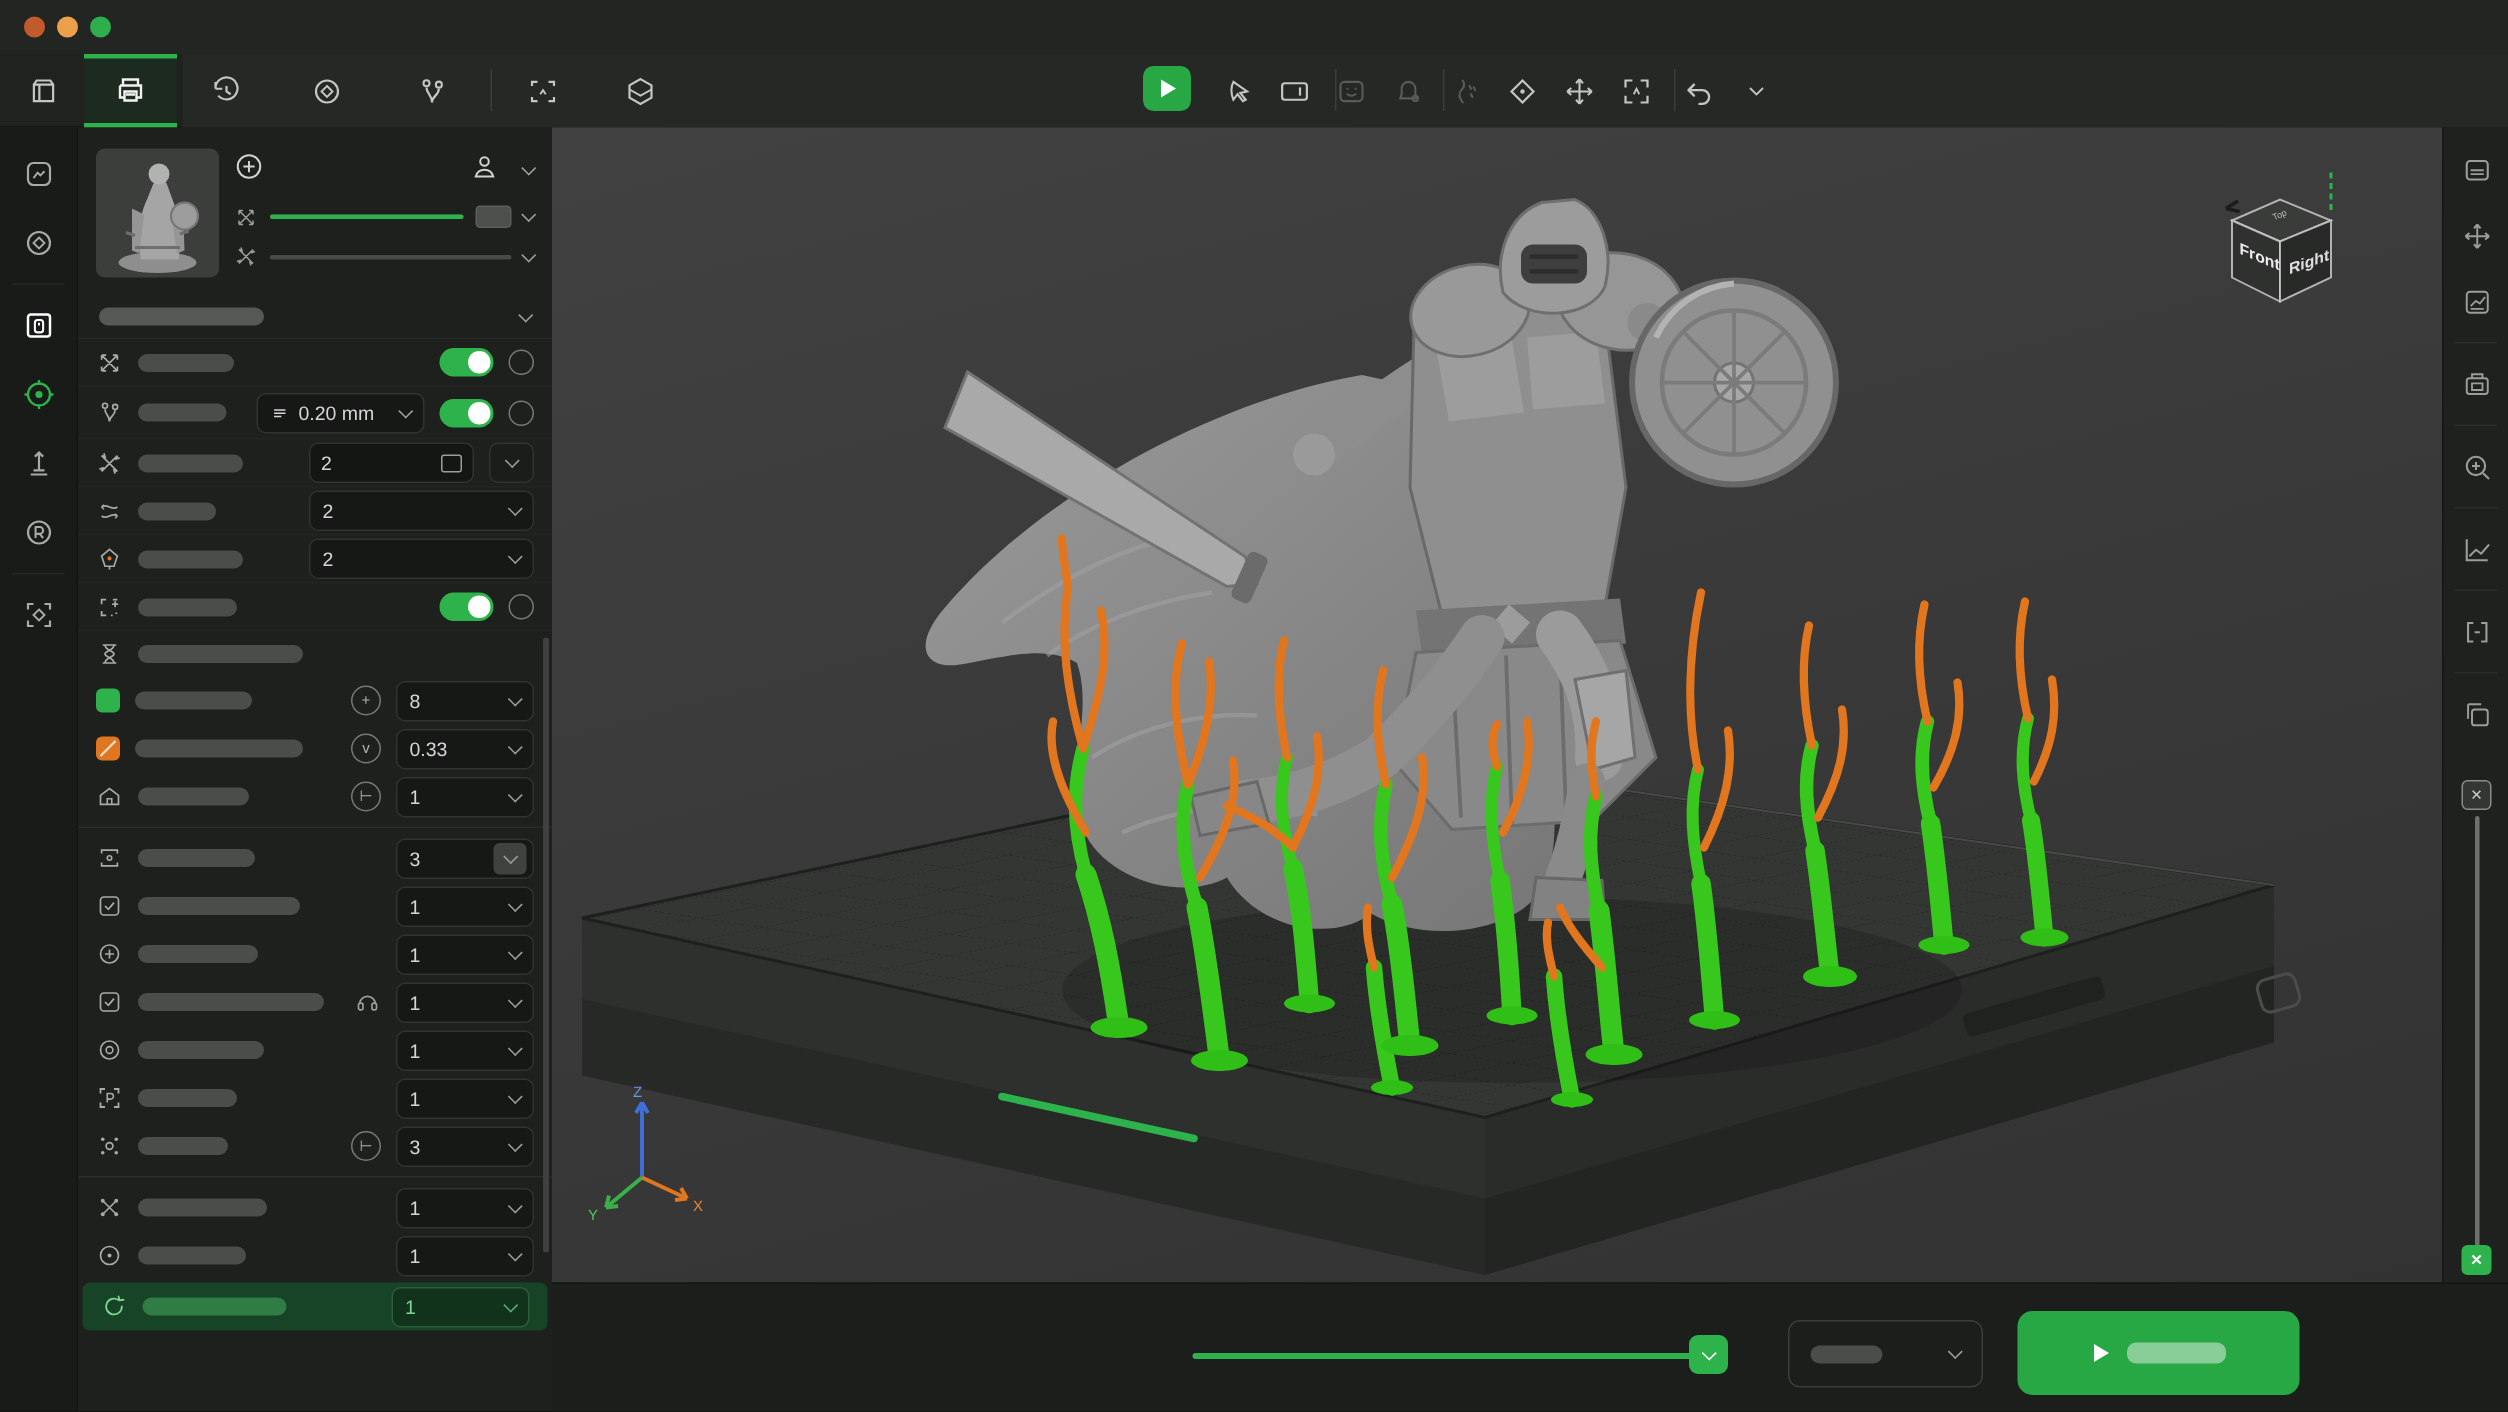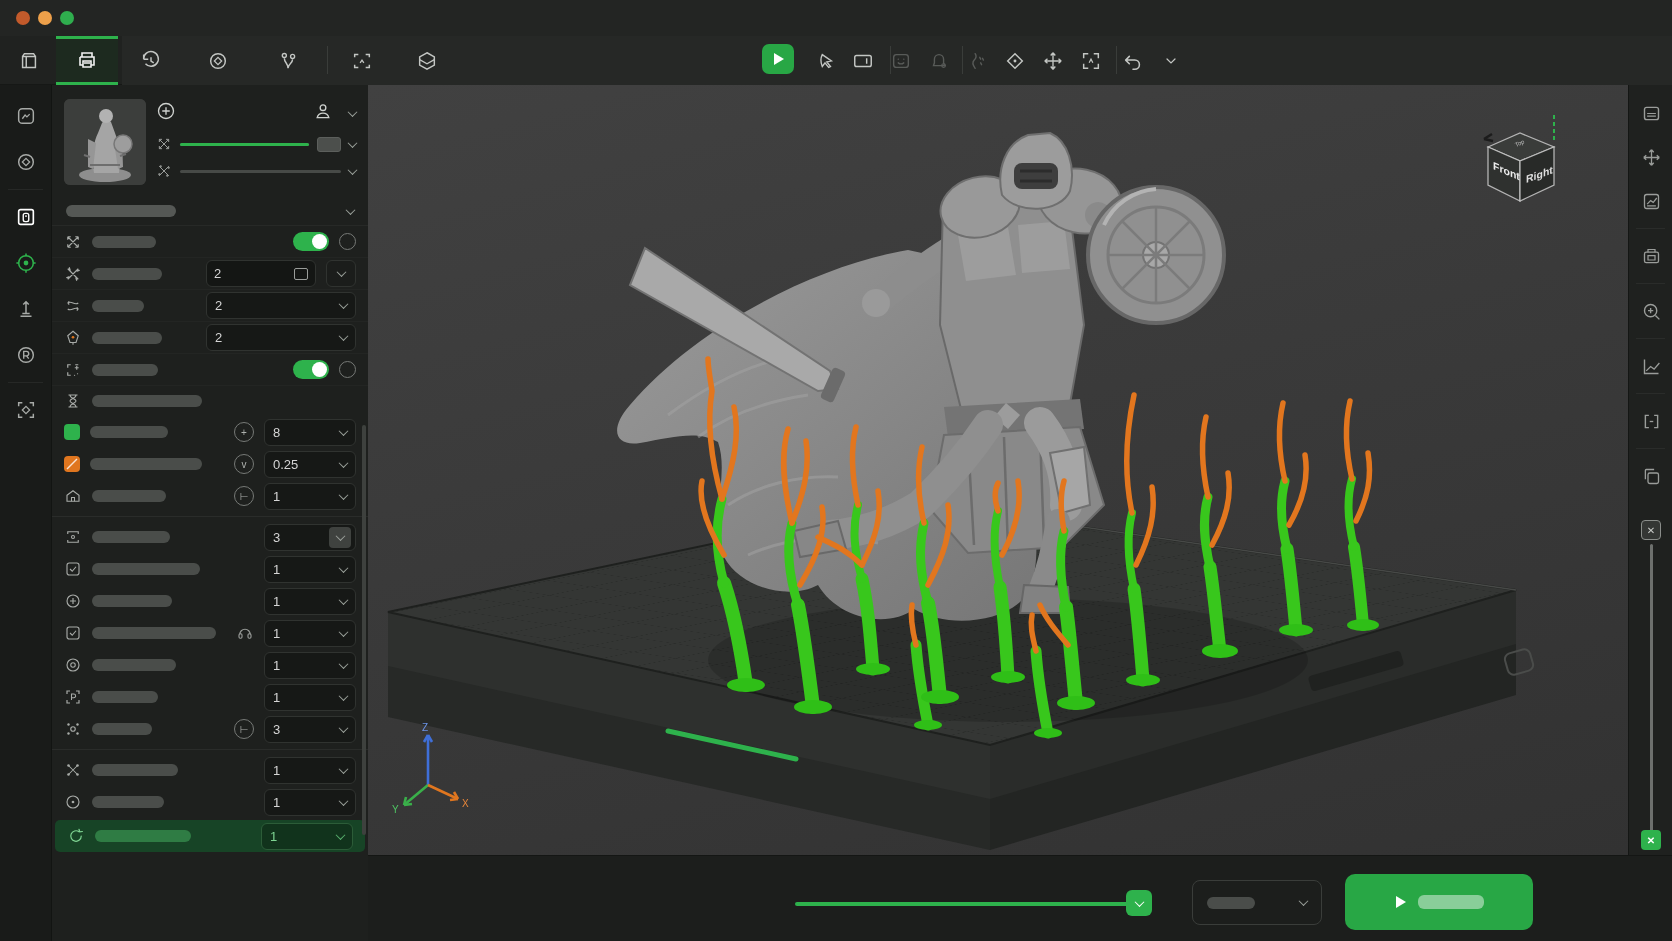--- a/index.html
+++ b/index.html
@@ -500,20 +500,36 @@
     <div class="prow">
       <svg class="ric">
           <use href="#i-scalearr"></use>
         </svg>
       <span class="pill" style="width:64px"></span>
       <span class="spacer"></span>
       <span class="toggle"></span>
       <span class="radio"></span>
     </div>
 
+    <div class="prow" style="height:35px">
+      <svg class="ric">
+          <use href="#i-branch"></use>
+        </svg>
+      <span class="pill" style="width:70px"></span>
+      <span class="spacer"></span>
+      <span class="dd" style="width:112px">
+        <svg width="13" height="13">
+            <use href="#i-layers"></use>
+          </svg>
+        <span class="val">0.20 mm</span>
+        <span class="chev"></span>
+      </span>
+      <span class="toggle"></span>
+      <span class="radio"></span>
+    </div>
 
     <div class="prow">
       <svg class="ric">
           <use href="#i-x"></use>
         </svg>
       <span class="pill" style="width:70px"></span>
       <span class="spacer"></span>
       <span class="inp" style="width:110px">
         <span class="val" style="flex:1">2</span>
         <span class="sq"></span>
@@ -576,21 +592,21 @@
     </div>
 
     <div class="prow" style="border-bottom:none">
       <span class="swatch" style="background:#e0761f"><svg width="16" height="16" viewBox="0 0 16 16">
             <path d="M3 13L13 3" stroke="#fff" stroke-width="1.4" opacity=".8"></path>
           </svg></span>
       <span class="pill" style="width:112px"></span>
       <span class="spacer"></span>
       <span class="badge">v</span>
       <span class="dd" style="width:92px">
-        <span class="val">0.25</span>
+        <span class="val">0.33</span>
         <span class="chev"></span>
       </span>
     </div>
 
     <div class="prow" style="border-bottom:none">
       <svg class="ric">
           <use href="#i-house"></use>
         </svg>
       <span class="pill" style="width:74px"></span>
       <span class="spacer"></span>

